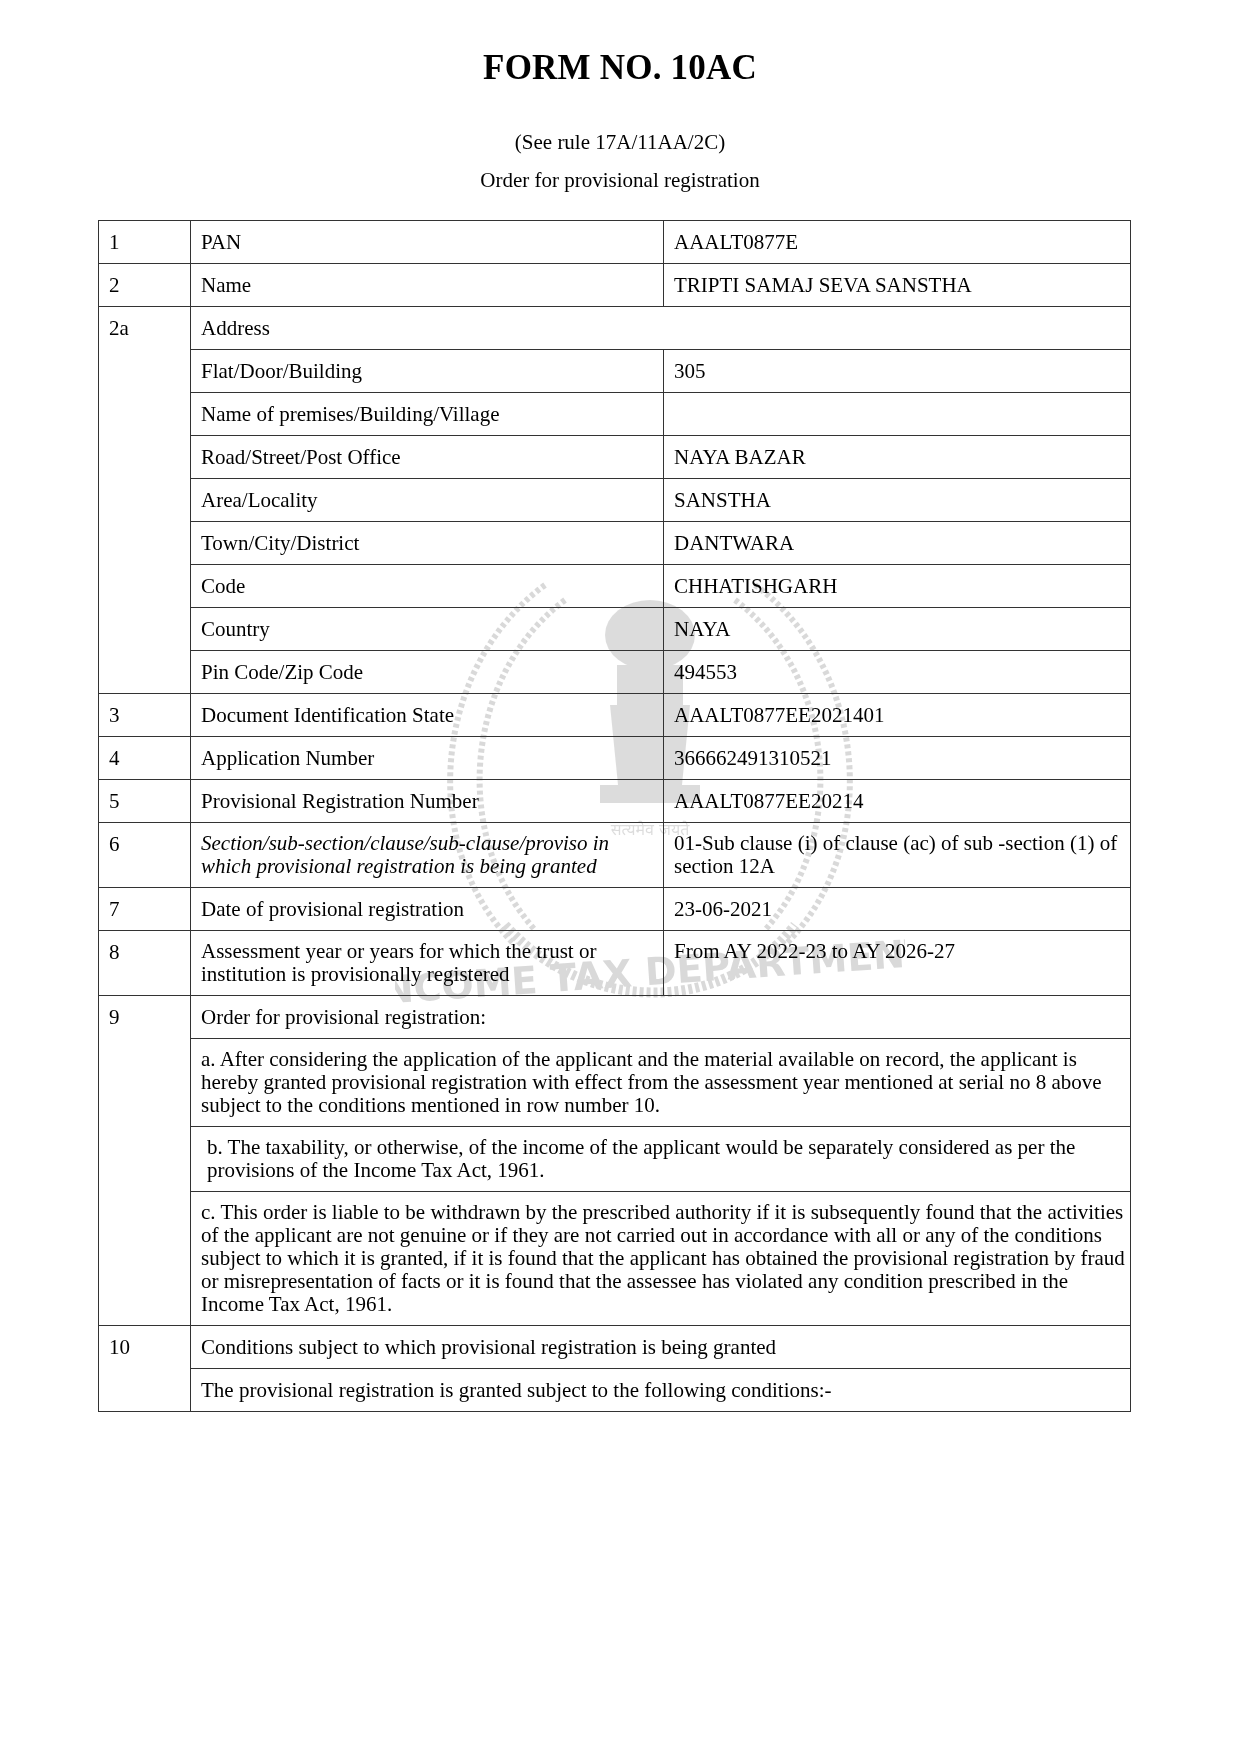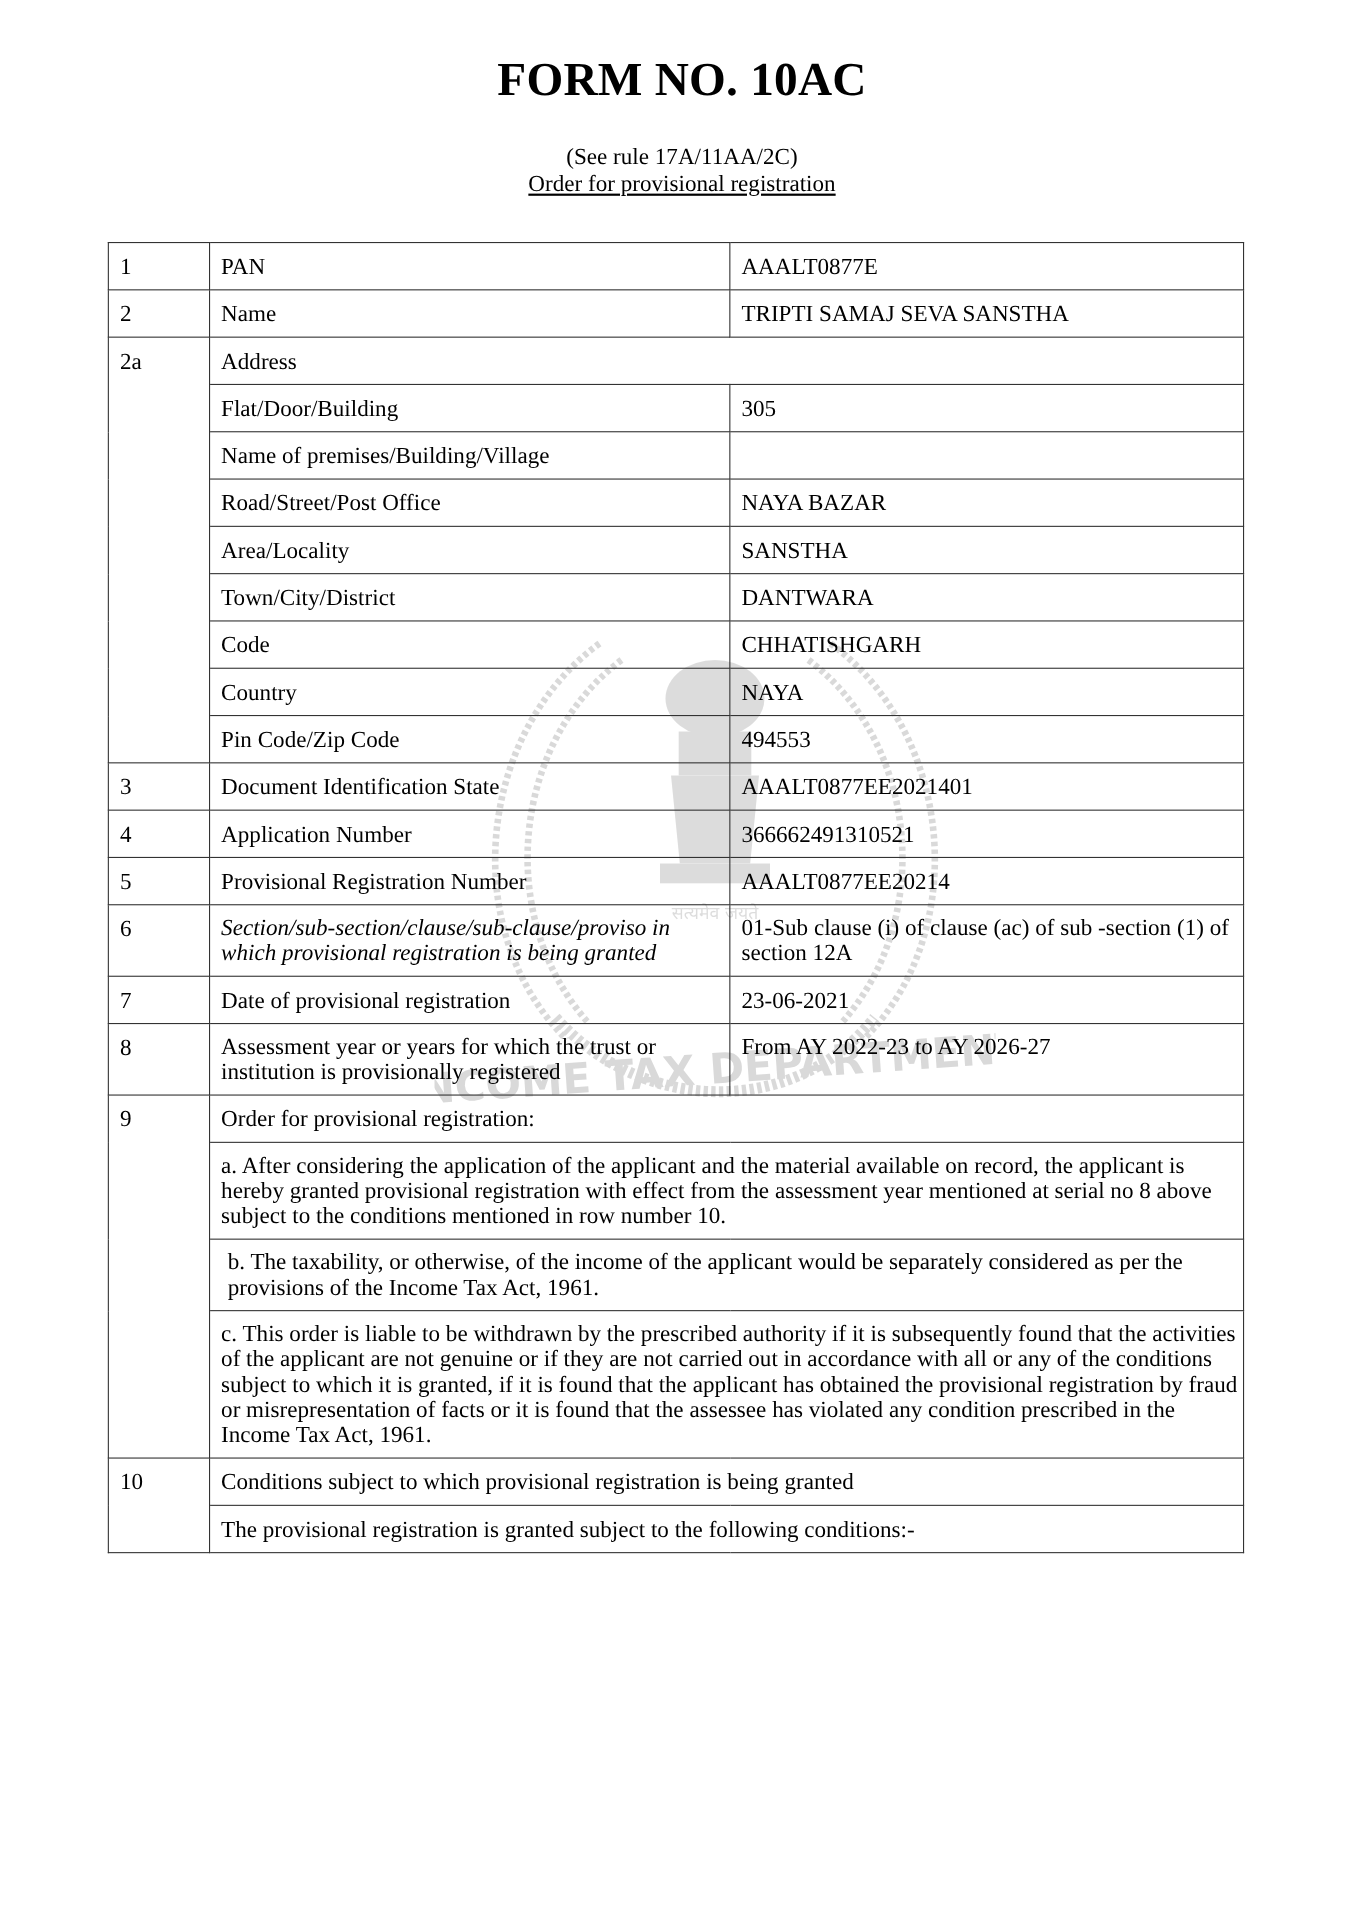--- a/index.html
+++ b/index.html
@@ -1,22 +1,22 @@
 <!DOCTYPE html>
 <html><head>
 <meta charset="utf-8">
 <style>
   html, body { margin:0; padding:0; background:#ffffff; }
   body { width:1240px; height:1755px; position:relative; overflow:hidden;
          font-family:"Liberation Serif", "DejaVu Serif", serif; color:#000; }
   .title { position:absolute; top:48px; left:0; width:1240px; text-align:center;
-           font-size:43px; font-weight:bold; letter-spacing:0.2px; }
+           font-size:35px; font-weight:bold; letter-spacing:0.2px; }
   .subtitle { position:absolute; left:0; width:1240px; text-align:center; font-size:21px; }
   .sub1 { top:130px; }
-  .sub2 { top:155px;text-decoration:underline; }
+  .sub2 { top:168px; }
   .watermark { position:absolute; left:395px; top:545px; width:510px; height:490px; opacity:0.22; pointer-events:none; }
   table.form { position:absolute; top:220px; left:98px; width:1033px; border-collapse:collapse;
                font-size:21px; line-height:24px; table-layout:fixed; }
   table.form td { border:1.5px solid #333; vertical-align:top; padding:9px 10px 9px 10px; }
   td.sn { width:71px; }
   td.lbl { width:452px; }
   td.val { }
   .para { line-height:23px; }
 </style>
 </head>

